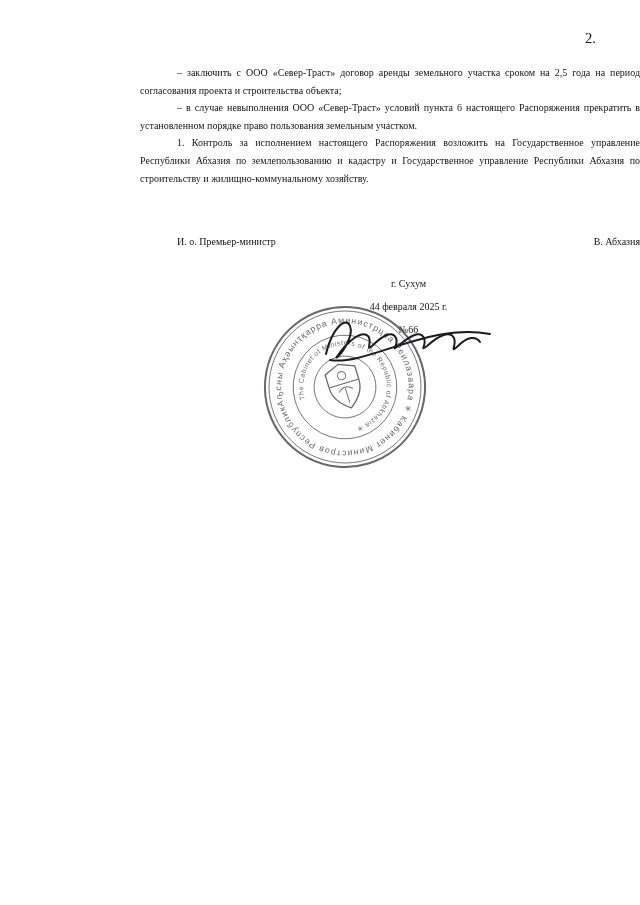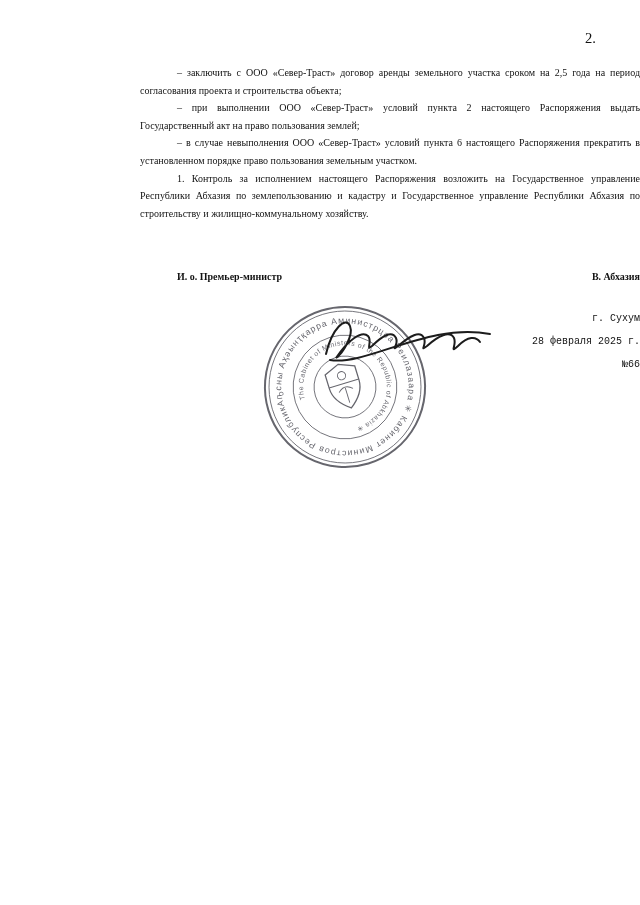--- a/index.html
+++ b/index.html
@@ -24,24 +24,24 @@
     text-align:justify;
     text-justify:inter-word;
     margin-left:32px;
   }
   .body-text p {
     text-indent:37px;
   }
   .sig-row {
     display:flex; justify-content:space-between; align-items:flex-start;
     margin-top:46px; padding-left:37px;
-    font-weight:bold; text-align:left;
+    font-weight:normal; text-align:left;
   }
   .footer-block {
-    margin-top:24px; padding-left:37px; text-align:right;font-family:Liberation Mono, monospace;
+    margin-top:24px; padding-left:37px; text-align:center;
   }
   .footer-block .footer-line { margin-bottom:5.5px; text-indent:0; }
   .stamp-wrap {
     position:absolute; left:254px; top:296px;
     width:182px; height:182px;
     transform:rotate(-17deg);
     opacity:0.82;
     pointer-events:none;
   }
   .stamp-wrap svg { width:100%; height:100%; }
@@ -54,32 +54,31 @@
 </style>
 </head>
 <body>
 
 <div class="page">
 
   <div class="page-number">2.</div>
 
   <div class="body-text">
     <p>– заключить с ООО «Север-Траст» договор аренды земельного участка сроком на 2,5 года на период согласования проекта и строительства объекта;</p>
-    <p>– при выполнении ООО «Север-Траст» условий пункта 2 настоящего Распоряжения выдать Государственный акт на право пользования землей;</p>
     <p>– в случае невыполнения ООО «Север-Траст» условий пункта 6 настоящего Распоряжения прекратить в установленном порядке право пользования земельным участком.</p>
     <p>1. Контроль за исполнением настоящего Распоряжения возложить на Государственное управление Республики Абхазия по землепользованию и кадастру и Государственное управление Республики Абхазия по строительству и жилищно-коммунальному хозяйству.</p>
 
     <div class="sig-row">
       <span>И. о. Премьер-министр</span>
       <span>В. Абхазия</span>
     </div>
 
     <div class="footer-block">
       <div class="footer-line">г. Сухум</div>
-      <div class="footer-line">28 февраля 2025 г.</div>
+      <div class="footer-line">44 февраля 2025 г.</div>
       <div class="footer-line">№66</div>
     </div>
   </div>
 
   <div class="stamp-wrap">
     <svg viewBox="0 0 200 200">
       <defs>
         <path id="outerTextPath" d="M100,100 m-70,0 a70,70 0 1,1 140,0 a70,70 0 1,1 -140,0" fill="none"></path>
         <path id="innerTextPath" d="M100,100 m-46,0 a46,46 0 1,1 92,0 a46,46 0 1,1 -92,0" fill="none"></path>
       </defs>

